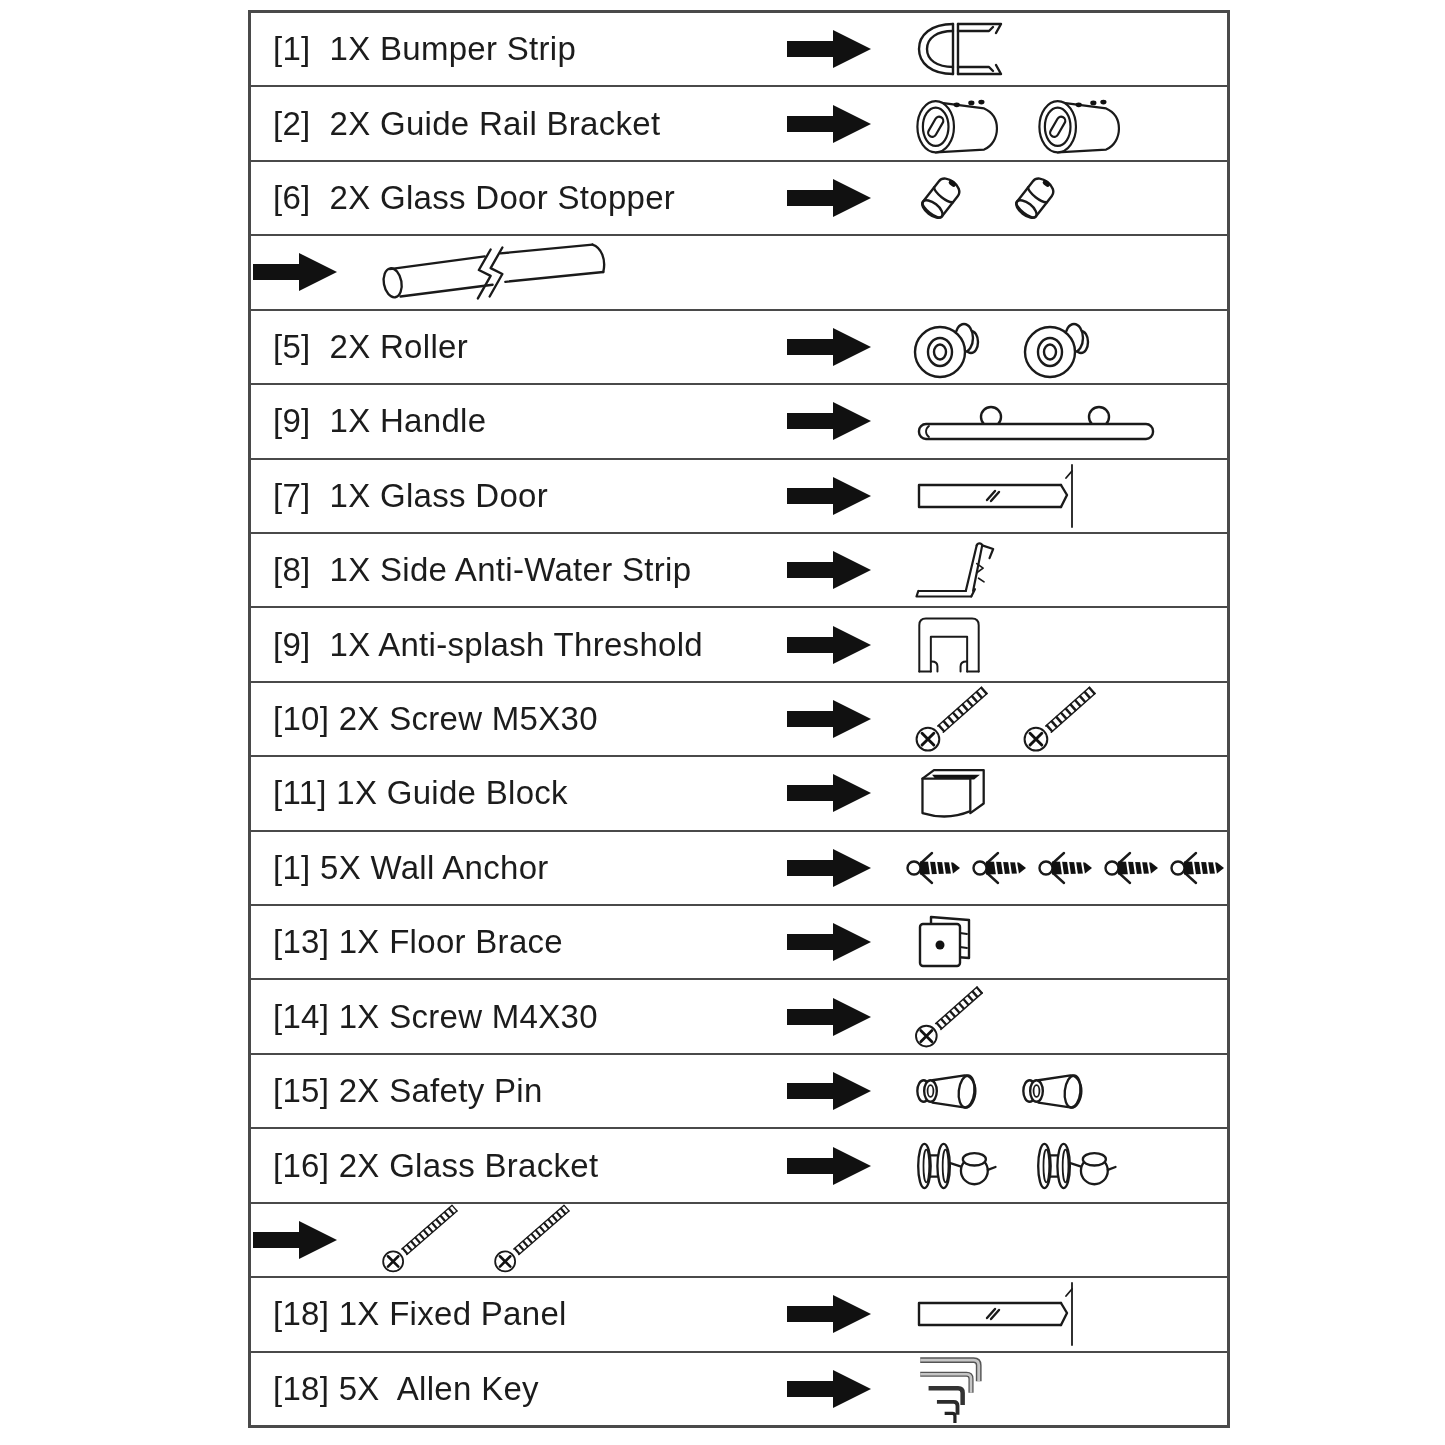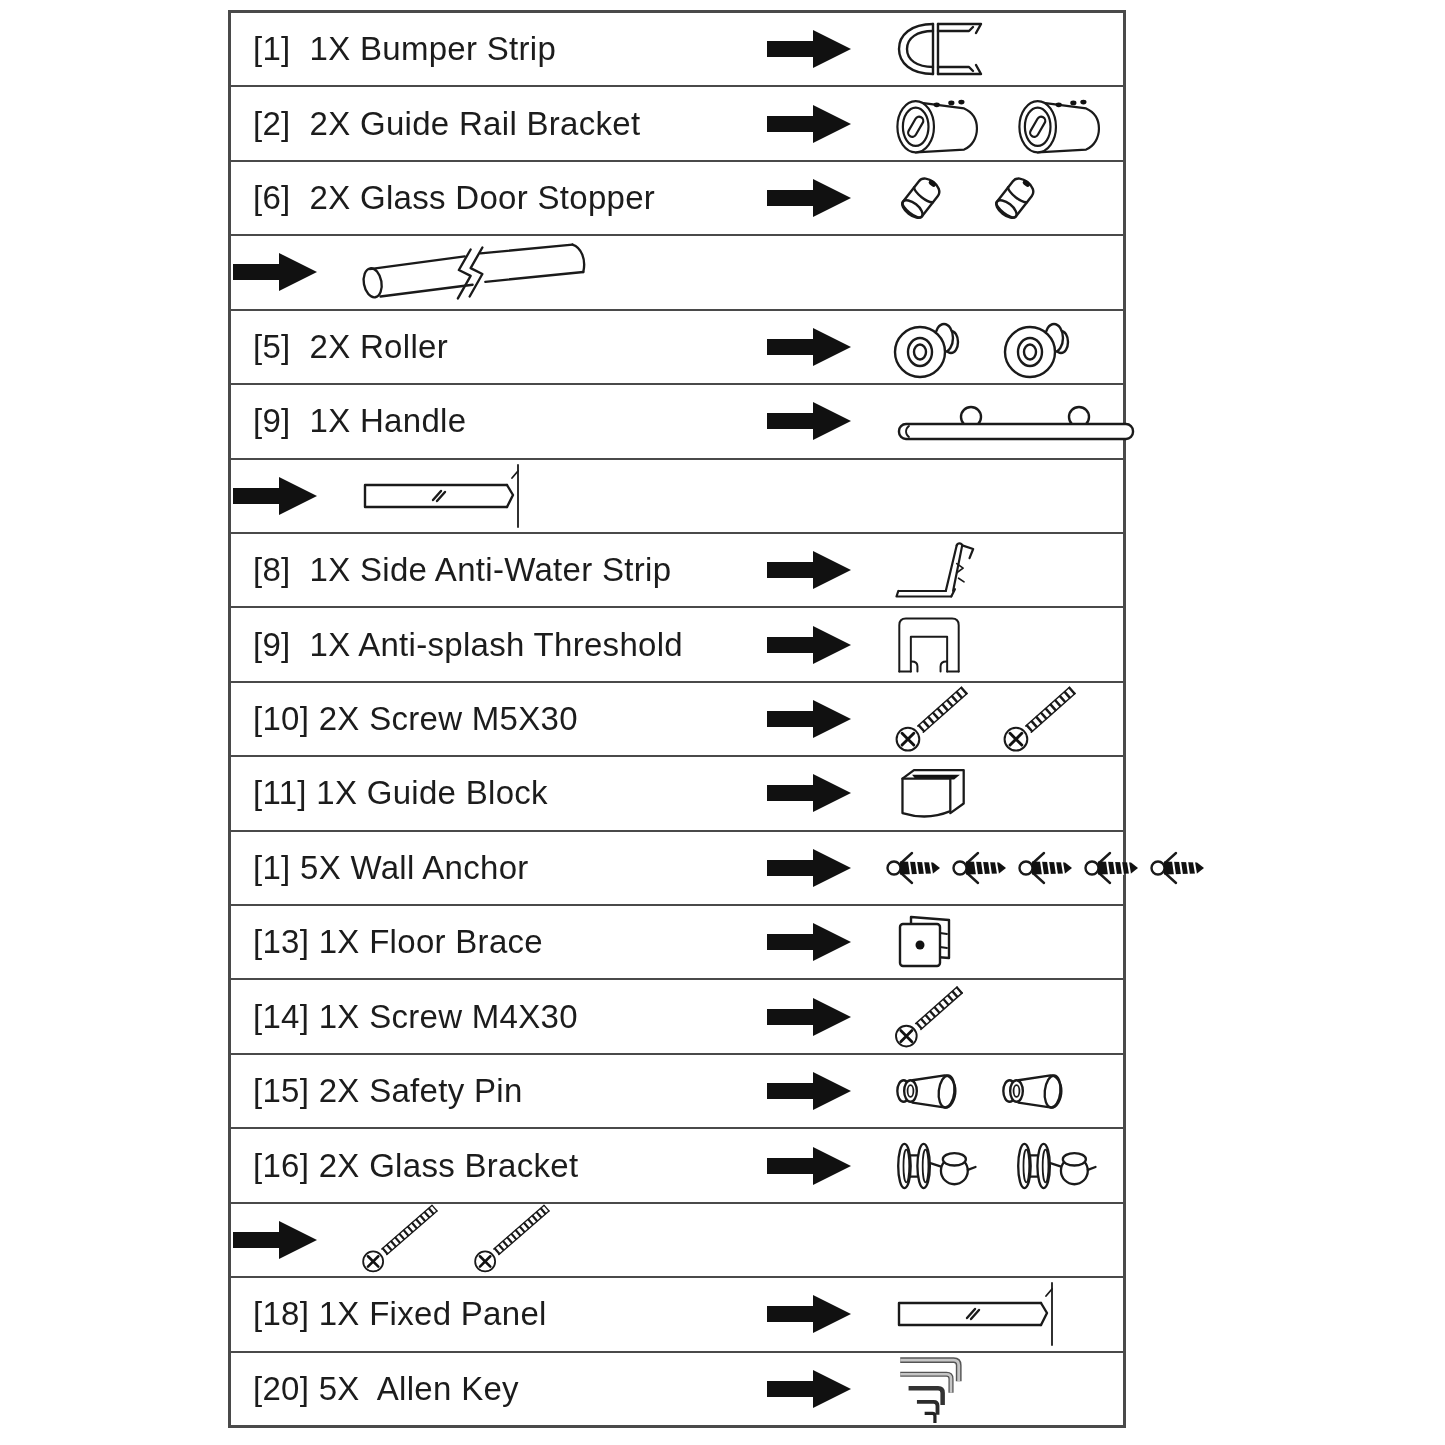--- a/index.html
+++ b/index.html
@@ -4,21 +4,21 @@
 <style>
   :root{
     --ink:#1a1a1a; --border:#4a4a4a; --arrow:#111111; --bg:#ffffff;
   }
   html,body{margin:0;padding:0;background:#fff;}
   .stage{
     position:relative;width:1445px;height:1445px;background:var(--bg);
     font-family:"Liberation Sans",sans-serif;overflow:hidden;
   }
   .parts-table{
-    position:absolute;left:228px;top:10px;width:898px;height:1418px;
+    position:absolute;left:248px;top:10px;width:982px;height:1418px;
     border:3px solid var(--border);background:#fff;
     display:flex;flex-direction:column;box-sizing:border-box;
   }
   .prow{
     flex:1 1 0;display:flex;align-items:center;
     border-bottom:2px solid var(--border);min-height:0;
   }
   .prow:last-child{border-bottom:none;}
   .plabel{
     width:512px;flex:none;padding-left:22px;
@@ -176,20 +176,21 @@
       <svg width="250" height="50" viewBox="0 0 250 50">
         <circle class="fw" cx="80" cy="21" r="10"></circle>
         <circle class="fw" cx="188" cy="21" r="10"></circle>
         <rect class="fw" x="8" y="28" width="234" height="15" rx="7"></rect>
         <path class="ln thin" d="M18,30 C14,33 14,38 18,41"></path>
       </svg>
     </div>
   </div>
 
   <div class="prow">
+    <div class="plabel">[7]  1X Glass Door</div>
     <div class="arrowbox">
           <svg width="88" height="46" viewBox="0 0 88 46">
             <path d="M2,15 H48 V4 L86,23 L48,42 V31 H2 Z" fill="var(--arrow)"></path>
           </svg>
         </div>
     <div class="art">
       <svg width="175" height="70" viewBox="0 0 175 70">
         <path class="ln" d="M150,24 L8,24 L8,46 L150,46"></path>
         <path class="ln" d="M150,24 L156,34 L150,46"></path>
         <line class="ln thin" x1="161" y1="4" x2="161" y2="66"></line>
@@ -452,21 +453,21 @@
         <path class="ln" d="M150,24 L8,24 L8,46 L150,46"></path>
         <path class="ln" d="M150,24 L156,34 L150,46"></path>
         <line class="ln thin" x1="161" y1="4" x2="161" y2="66"></line>
         <path class="ln thin" d="M161,10 L155,17"></path>
         <path class="ln" d="M76,39 L84,30 M80,40 L88,31" stroke-width="2"></path>
       </svg>
     </div>
   </div>
 
   <div class="prow">
-    <div class="plabel">[20] 5X  Allen Key</div>
+    <div class="plabel">[18] 5X  Allen Key</div>
     <div class="arrowbox">
           <svg width="88" height="46" viewBox="0 0 88 46">
             <path d="M2,15 H48 V4 L86,23 L48,42 V31 H2 Z" fill="var(--arrow)"></path>
           </svg>
         </div>
     <div class="art">
       <svg width="84" height="72" viewBox="0 0 130 112">
         <path d="M14,11 L97,11 Q105,11 105,19 L105,44" fill="none" stroke="#555" stroke-width="9" stroke-linejoin="round"></path>
         <path d="M14,11 L97,11 Q105,11 105,19 L105,44" fill="none" stroke="#c6c6c6" stroke-width="4.5" stroke-linejoin="round"></path>
         <path d="M14,33 L86,33 Q93,33 93,40 L93,62" fill="none" stroke="#555" stroke-width="8" stroke-linejoin="round"></path>

